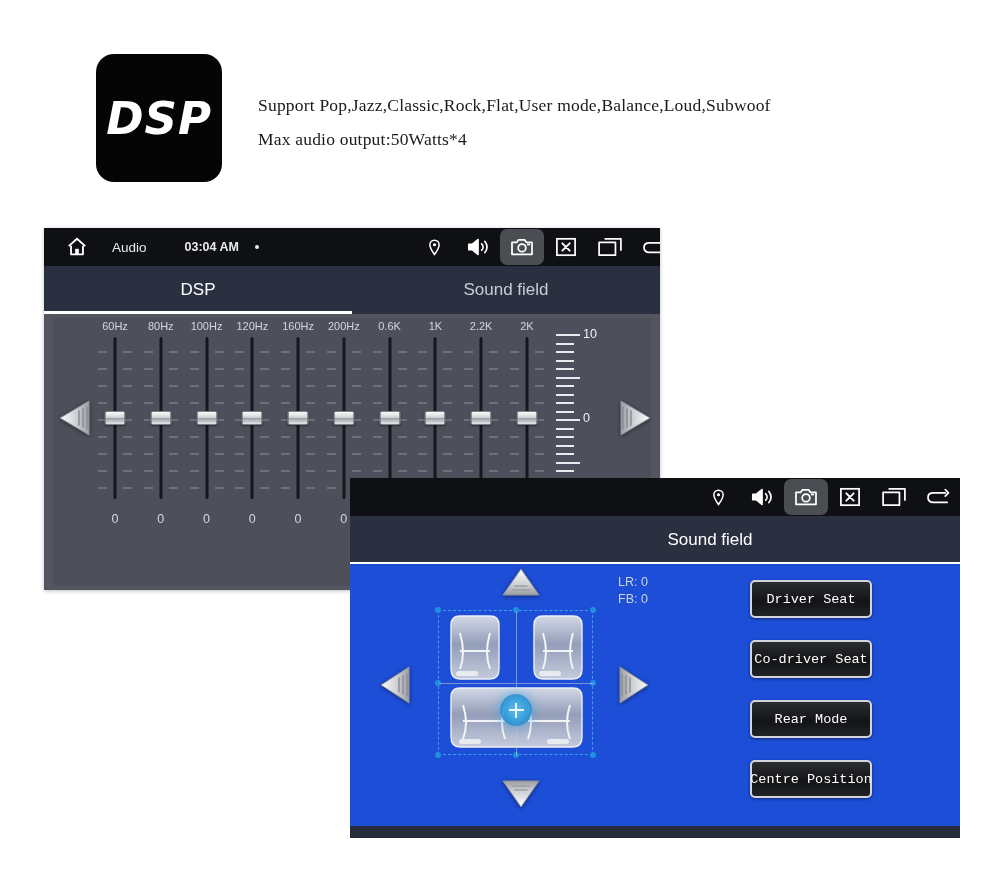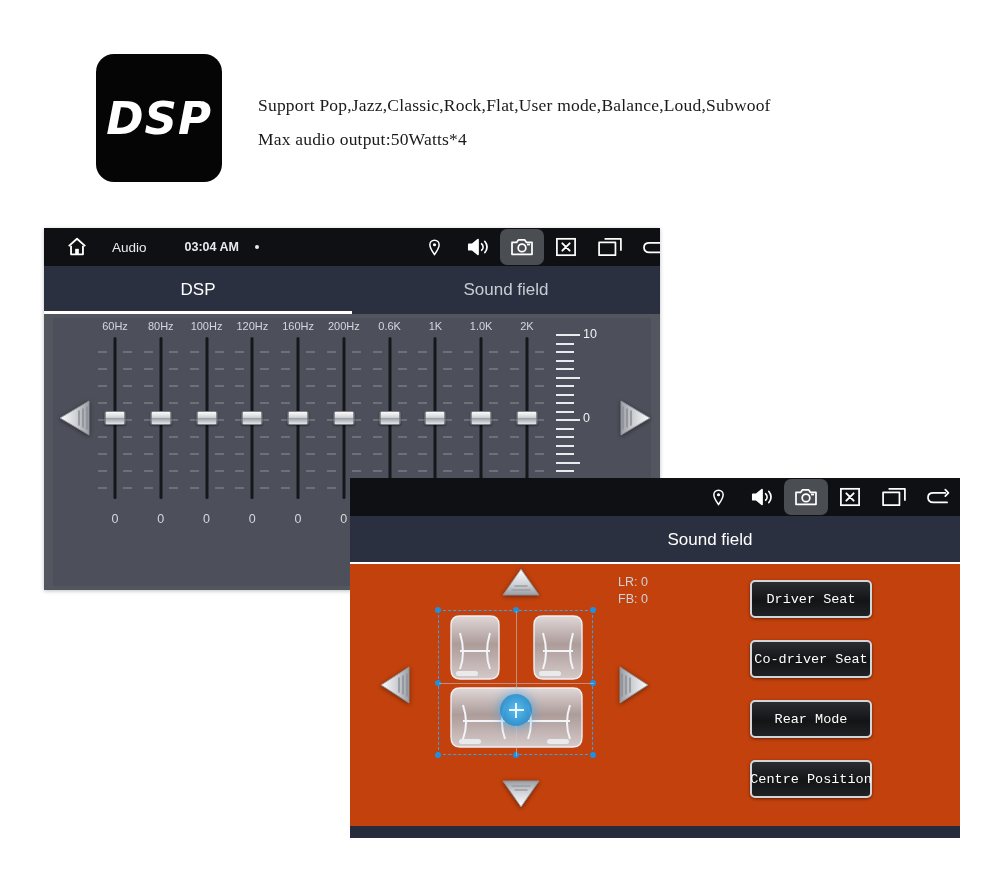--- a/index.html
+++ b/index.html
@@ -284,21 +284,21 @@
   }
   .sf-underline {
     position: absolute;
     left: 0; right: 0; bottom: 0;
     height: 2px;
     background: #ffffff;
   }
   .sf-body {
     position: relative;
     height: 262px;
-    background: #c2410c;
+    background: #1d4ed8;
   }
 
   .seat-stage {
     position: absolute;
     left: 20px;
     top: 2px;
     width: 290px;
     height: 250px;
   }
   .seat-select {
@@ -674,21 +674,21 @@
             <div class="eq-notch l" style="top: 116px;"></div>
             <div class="eq-notch r" style="top: 116px;"></div>
             <div class="eq-notch l" style="top: 133px;"></div>
             <div class="eq-notch r" style="top: 133px;"></div>
             <div class="eq-notch l" style="top: 150px;"></div>
             <div class="eq-notch r" style="top: 150px;"></div>
             <div class="eq-thumb"></div>
           </div>
         </div>
         <div class="eq-col">
-          <div class="eq-freq">1.0K</div>
+          <div class="eq-freq">2.2K</div>
           <div class="eq-track">
             <div class="eq-rail"></div>
             <div class="eq-notch l" style="top: 14px;"></div>
             <div class="eq-notch r" style="top: 14px;"></div>
             <div class="eq-notch l" style="top: 31px;"></div>
             <div class="eq-notch r" style="top: 31px;"></div>
             <div class="eq-notch l" style="top: 48px;"></div>
             <div class="eq-notch r" style="top: 48px;"></div>
             <div class="eq-notch l" style="top: 65px;"></div>
             <div class="eq-notch r" style="top: 65px;"></div>

